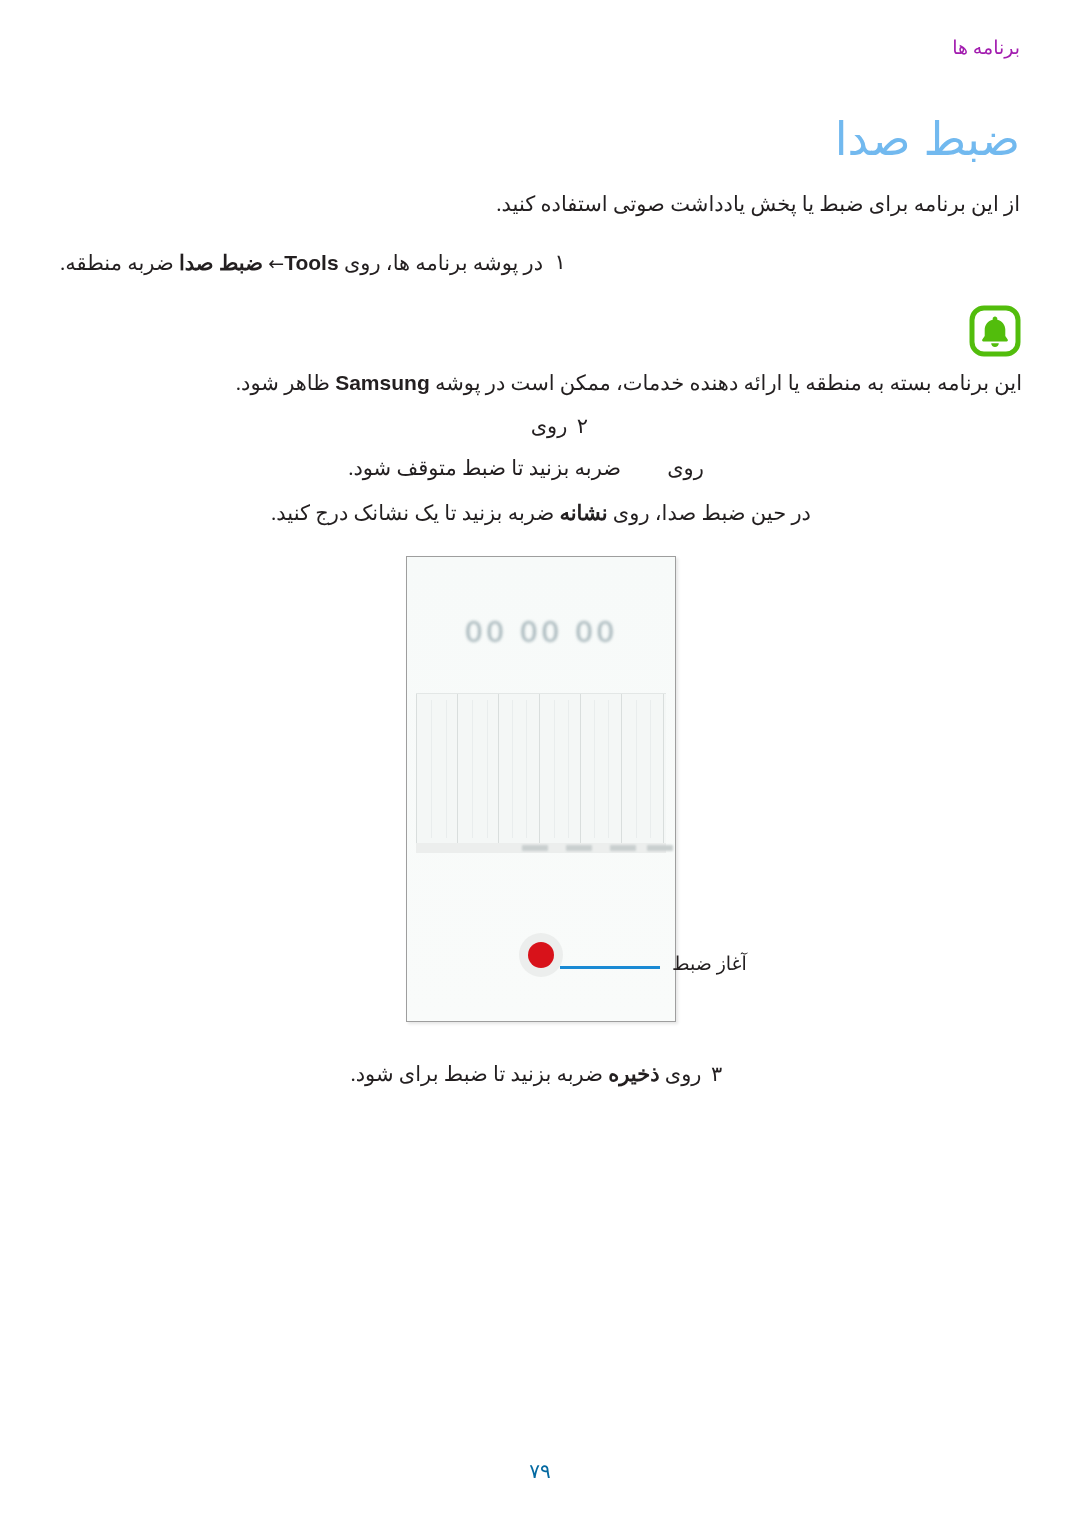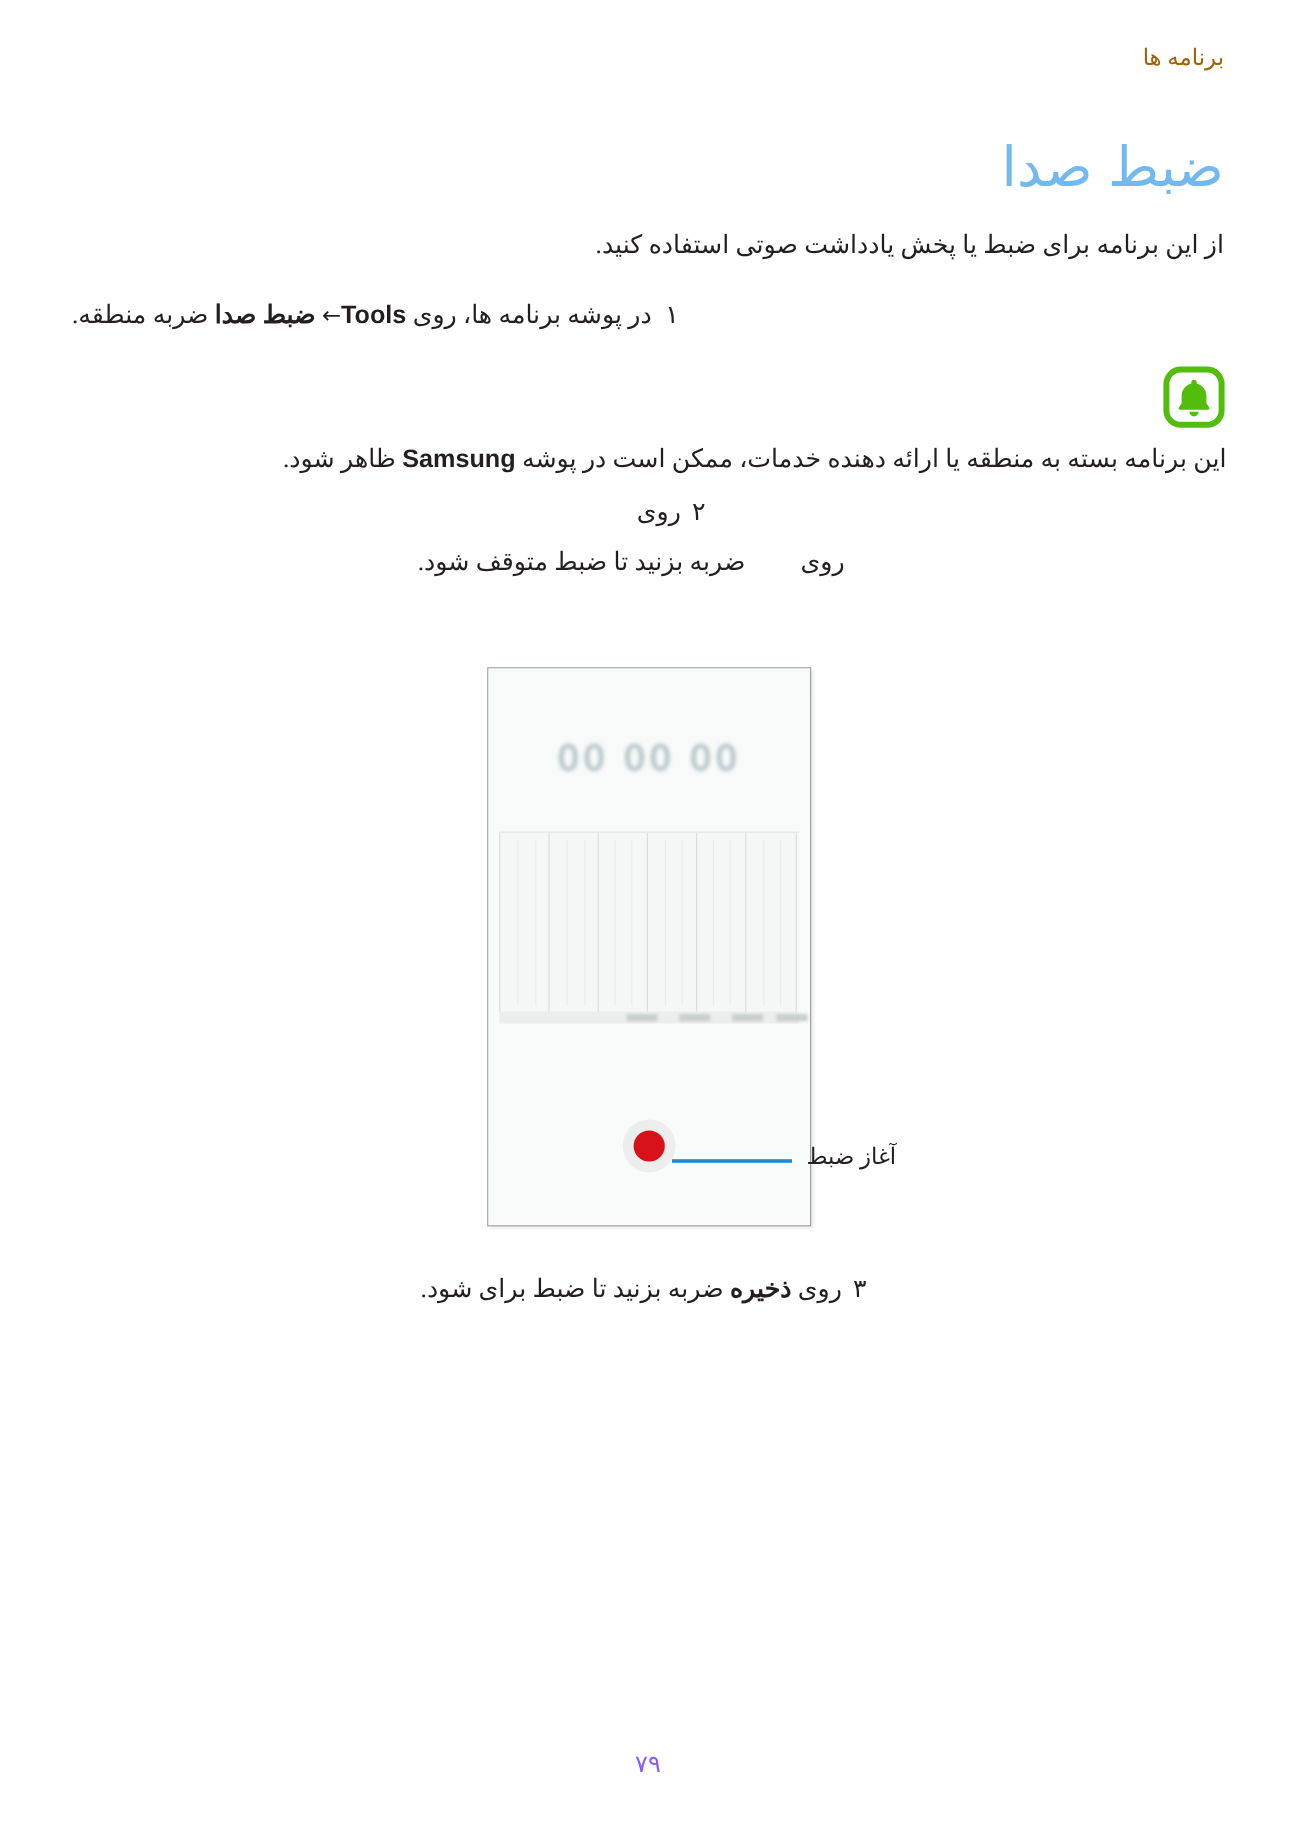--- a/index.html
+++ b/index.html
@@ -21,21 +21,21 @@
     position: absolute;
     inset: 0;
   }
 
   
   .running-header {
     position: absolute;
     top: 36px;
     right: 60px;
     font-size: 19px;
-    color: #a16207;
+    color: #a21caf;
     letter-spacing: 0.2px;
     direction: rtl;
   }
 
   
   .chapter-title {
     position: absolute;
     top: 112px;
     right: 60px;
     font-size: 46px;
@@ -288,21 +288,21 @@
   }
 
   
   .page-number {
     position: absolute;
     bottom: 44px;
     left: 0;
     right: 0;
     text-align: center;
     font-size: 20px;
-    color: #8b5cf6;
+    color: #0369a1;
     direction: rtl;
   }
 </style>
 </head>
 <body>
 
 <div class="page">
 
   <div class="running-header">برنامه ها</div>
 
@@ -342,20 +342,23 @@
 
   <div class="substep substep-2b">
     <div class="row-flex">
       <span class="lead-num"></span>
       <span>روی</span>
       <span class="icon-gap"></span>
       <span>ضربه بزنید تا ضبط متوقف شود.</span>
     </div>
   </div>
 
+  <div class="substep substep-2c">
+    <span>در حین ضبط صدا، روی </span><b>نشانه</b><span> ضربه بزنید تا یک نشانک درج کنید.</span>
+  </div>
 
   <div class="figure">
     <div class="phone-screen">
 
       <div class="timer">00 00 00</div>
 
       <div class="wave-area">
         <div class="vline" style="left:0px;"></div>
         <div class="vline minor" style="left:15px;"></div>
         <div class="vline minor" style="left:30px;"></div>

